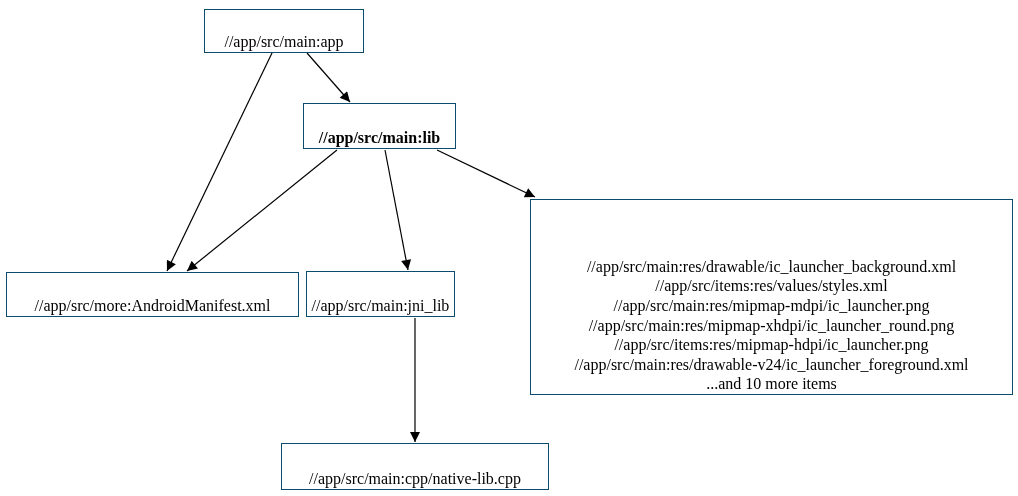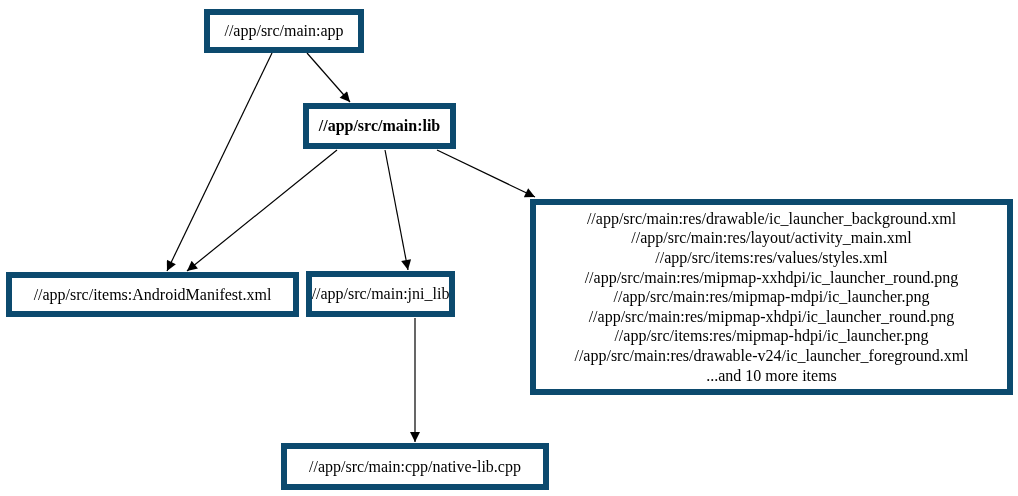--- a/index.html
+++ b/index.html
@@ -24,26 +24,26 @@
     width: 1018px;
     height: 496px;
   }
   .edges line {
     stroke: #000000;
     stroke-width: 1.2;
   }
   .node {
     position: absolute;
     box-sizing: border-box;
-    border: 6px solid #0c4a6e;
+    border: 1px solid #0c4a6e;
     background: #ffffff;
     display: flex;
     flex-direction: column;
     align-items: center;
-    justify-content: center;
+    justify-content: flex-end;
     text-align: center;
     white-space: nowrap;
     line-height: 19.6px;
   }
   #n-app        { left: 204px; top: 9px;   width: 160px; height: 44px; }
   #n-lib        { left: 303px; top: 103px; width: 153px; height: 46px; font-weight: bold; }
   #n-manifest   { left: 6px;   top: 272px; width: 293px; height: 45px; }
   #n-jni        { left: 306px; top: 271px; width: 149px; height: 46px; }
   #n-res        { left: 530px; top: 199px; width: 483px; height: 196px; }
   #n-native     { left: 281px; top: 443px; width: 268px; height: 47px; }
@@ -69,32 +69,30 @@
 
   <div class="node" id="n-app">
     <span>//app/src/main:app</span>
   </div>
 
   <div class="node" id="n-lib">
     <span>//app/src/main:lib</span>
   </div>
 
   <div class="node" id="n-manifest">
-    <span>//app/src/items:AndroidManifest.xml</span>
+    <span>//app/src/more:AndroidManifest.xml</span>
   </div>
 
   <div class="node" id="n-jni">
     <span>//app/src/main:jni_lib</span>
   </div>
 
   <div class="node" id="n-res">
     <div>//app/src/main:res/drawable/ic_launcher_background.xml</div>
-    <div>//app/src/main:res/layout/activity_main.xml</div>
     <div>//app/src/items:res/values/styles.xml</div>
-    <div>//app/src/main:res/mipmap-xxhdpi/ic_launcher_round.png</div>
     <div>//app/src/main:res/mipmap-mdpi/ic_launcher.png</div>
     <div>//app/src/main:res/mipmap-xhdpi/ic_launcher_round.png</div>
     <div>//app/src/items:res/mipmap-hdpi/ic_launcher.png</div>
     <div>//app/src/main:res/drawable-v24/ic_launcher_foreground.xml</div>
     <div>...and 10 more items</div>
   </div>
 
   <div class="node" id="n-native">
     <span>//app/src/main:cpp/native-lib.cpp</span>
   </div>

